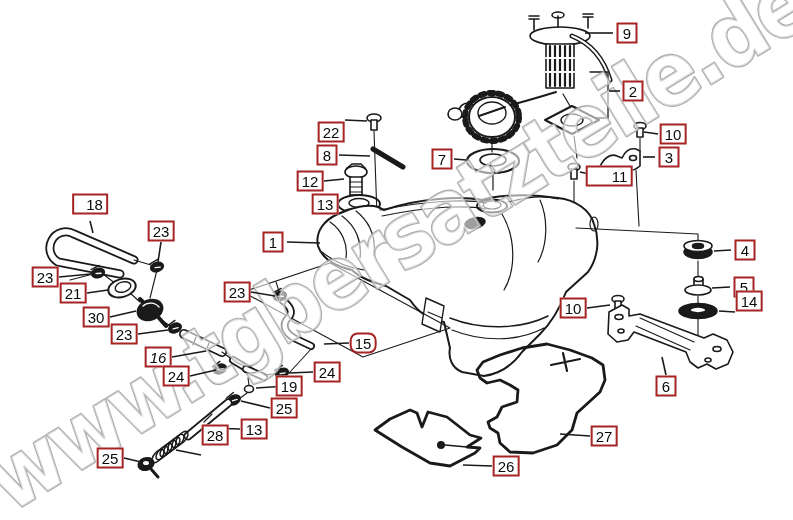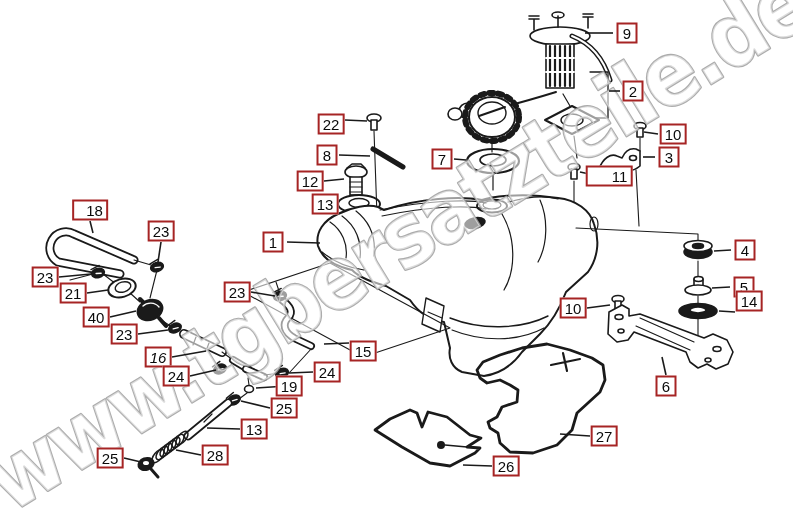--- a/index.html
+++ b/index.html
@@ -312,47 +312,47 @@
       <polyline points="240,429 207,428" fill="none" stroke="#1a1a1a" stroke-width="1.6"></polyline>
       <polyline points="590,436 560,434" fill="none" stroke="#1a1a1a" stroke-width="1.6"></polyline>
       <polyline points="201,455 176,450" fill="none" stroke="#1a1a1a" stroke-width="1.6"></polyline>
       <polyline points="124,458 141,462" fill="none" stroke="#1a1a1a" stroke-width="1.6"></polyline>
       <polyline points="492,466 463,465" fill="none" stroke="#1a1a1a" stroke-width="1.6"></polyline>
     </svg>
 
 <div id="callouts">
       <div class="callout" style="left: 627px; top: 33px;">9</div>
       <div class="callout" style="left: 633px; top: 91px;">2</div>
-      <div class="callout" style="left: 331px; top: 124px;">22</div>
+      <div class="callout" style="left: 331px; top: 132px;">22</div>
       <div class="callout" style="left: 673px; top: 134px;">10</div>
       <div class="callout" style="left: 327px; top: 155px;">8</div>
       <div class="callout" style="left: 442px; top: 159px;">7</div>
       <div class="callout" style="left: 669px; top: 157px;">3</div>
       <div class="callout" style="left: 310px; top: 181px;">12</div>
       <div class="callout" style="left: 609px; top: 176px; padding-left: 24px;">11</div>
       <div class="callout" style="left: 300px; top: 204px; margin-left: 25px;">13</div>
-      <div class="callout" style="left: 90px; top: 210px; padding-left: 12px;">18</div>
+      <div class="callout" style="left: 90px; top: 204px; padding-left: 12px;">18</div>
       <div class="callout" style="left: 161px; top: 231px;">23</div>
       <div class="callout" style="left: 273px; top: 242px;">1</div>
       <div class="callout" style="left: 745px; top: 250px;">4</div>
       <div class="callout" style="left: 45px; top: 277px;">23</div>
       <div class="callout" style="left: 73px; top: 293px;">21</div>
       <div class="callout" style="left: 744px; top: 287px;">5</div>
       <div class="callout" style="left: 237px; top: 292px;">23</div>
-      <div class="callout" style="left: 96px; top: 317px;">40</div>
+      <div class="callout" style="left: 96px; top: 317px;">30</div>
       <div class="callout" style="left: 749px; top: 301px;">14</div>
       <div class="callout" style="left: 573px; top: 308px;">10</div>
       <div class="callout" style="left: 124px; top: 334px;">23</div>
-      <div class="callout" style="left: 363px; top: 351px;">15</div>
+      <div class="callout" style="left: 363px; top: 343px; border-radius: 8px;">15</div>
       <div class="callout" style="left: 158px; top: 357px; font-style: italic;">16</div>
       <div class="callout" style="left: 176px; top: 376px;">24</div>
       <div class="callout" style="left: 327px; top: 372px;">24</div>
       <div class="callout" style="left: 289px; top: 386px;">19</div>
       <div class="callout" style="left: 666px; top: 386px;">6</div>
       <div class="callout" style="left: 284px; top: 408px;">25</div>
       <div class="callout" style="left: 254px; top: 429px;">13</div>
       <div class="callout" style="left: 604px; top: 436px;">27</div>
-      <div class="callout" style="left: 215px; top: 455px; text-align: center;">28</div>
+      <div class="callout" style="left: 215px; top: 435px; text-align: center;">28</div>
       <div class="callout" style="left: 110px; top: 458px;">25</div>
       <div class="callout" style="left: 506px; top: 466px; text-align: right;">26</div>
     </div>
 
 </div>
 
 </body></html>

